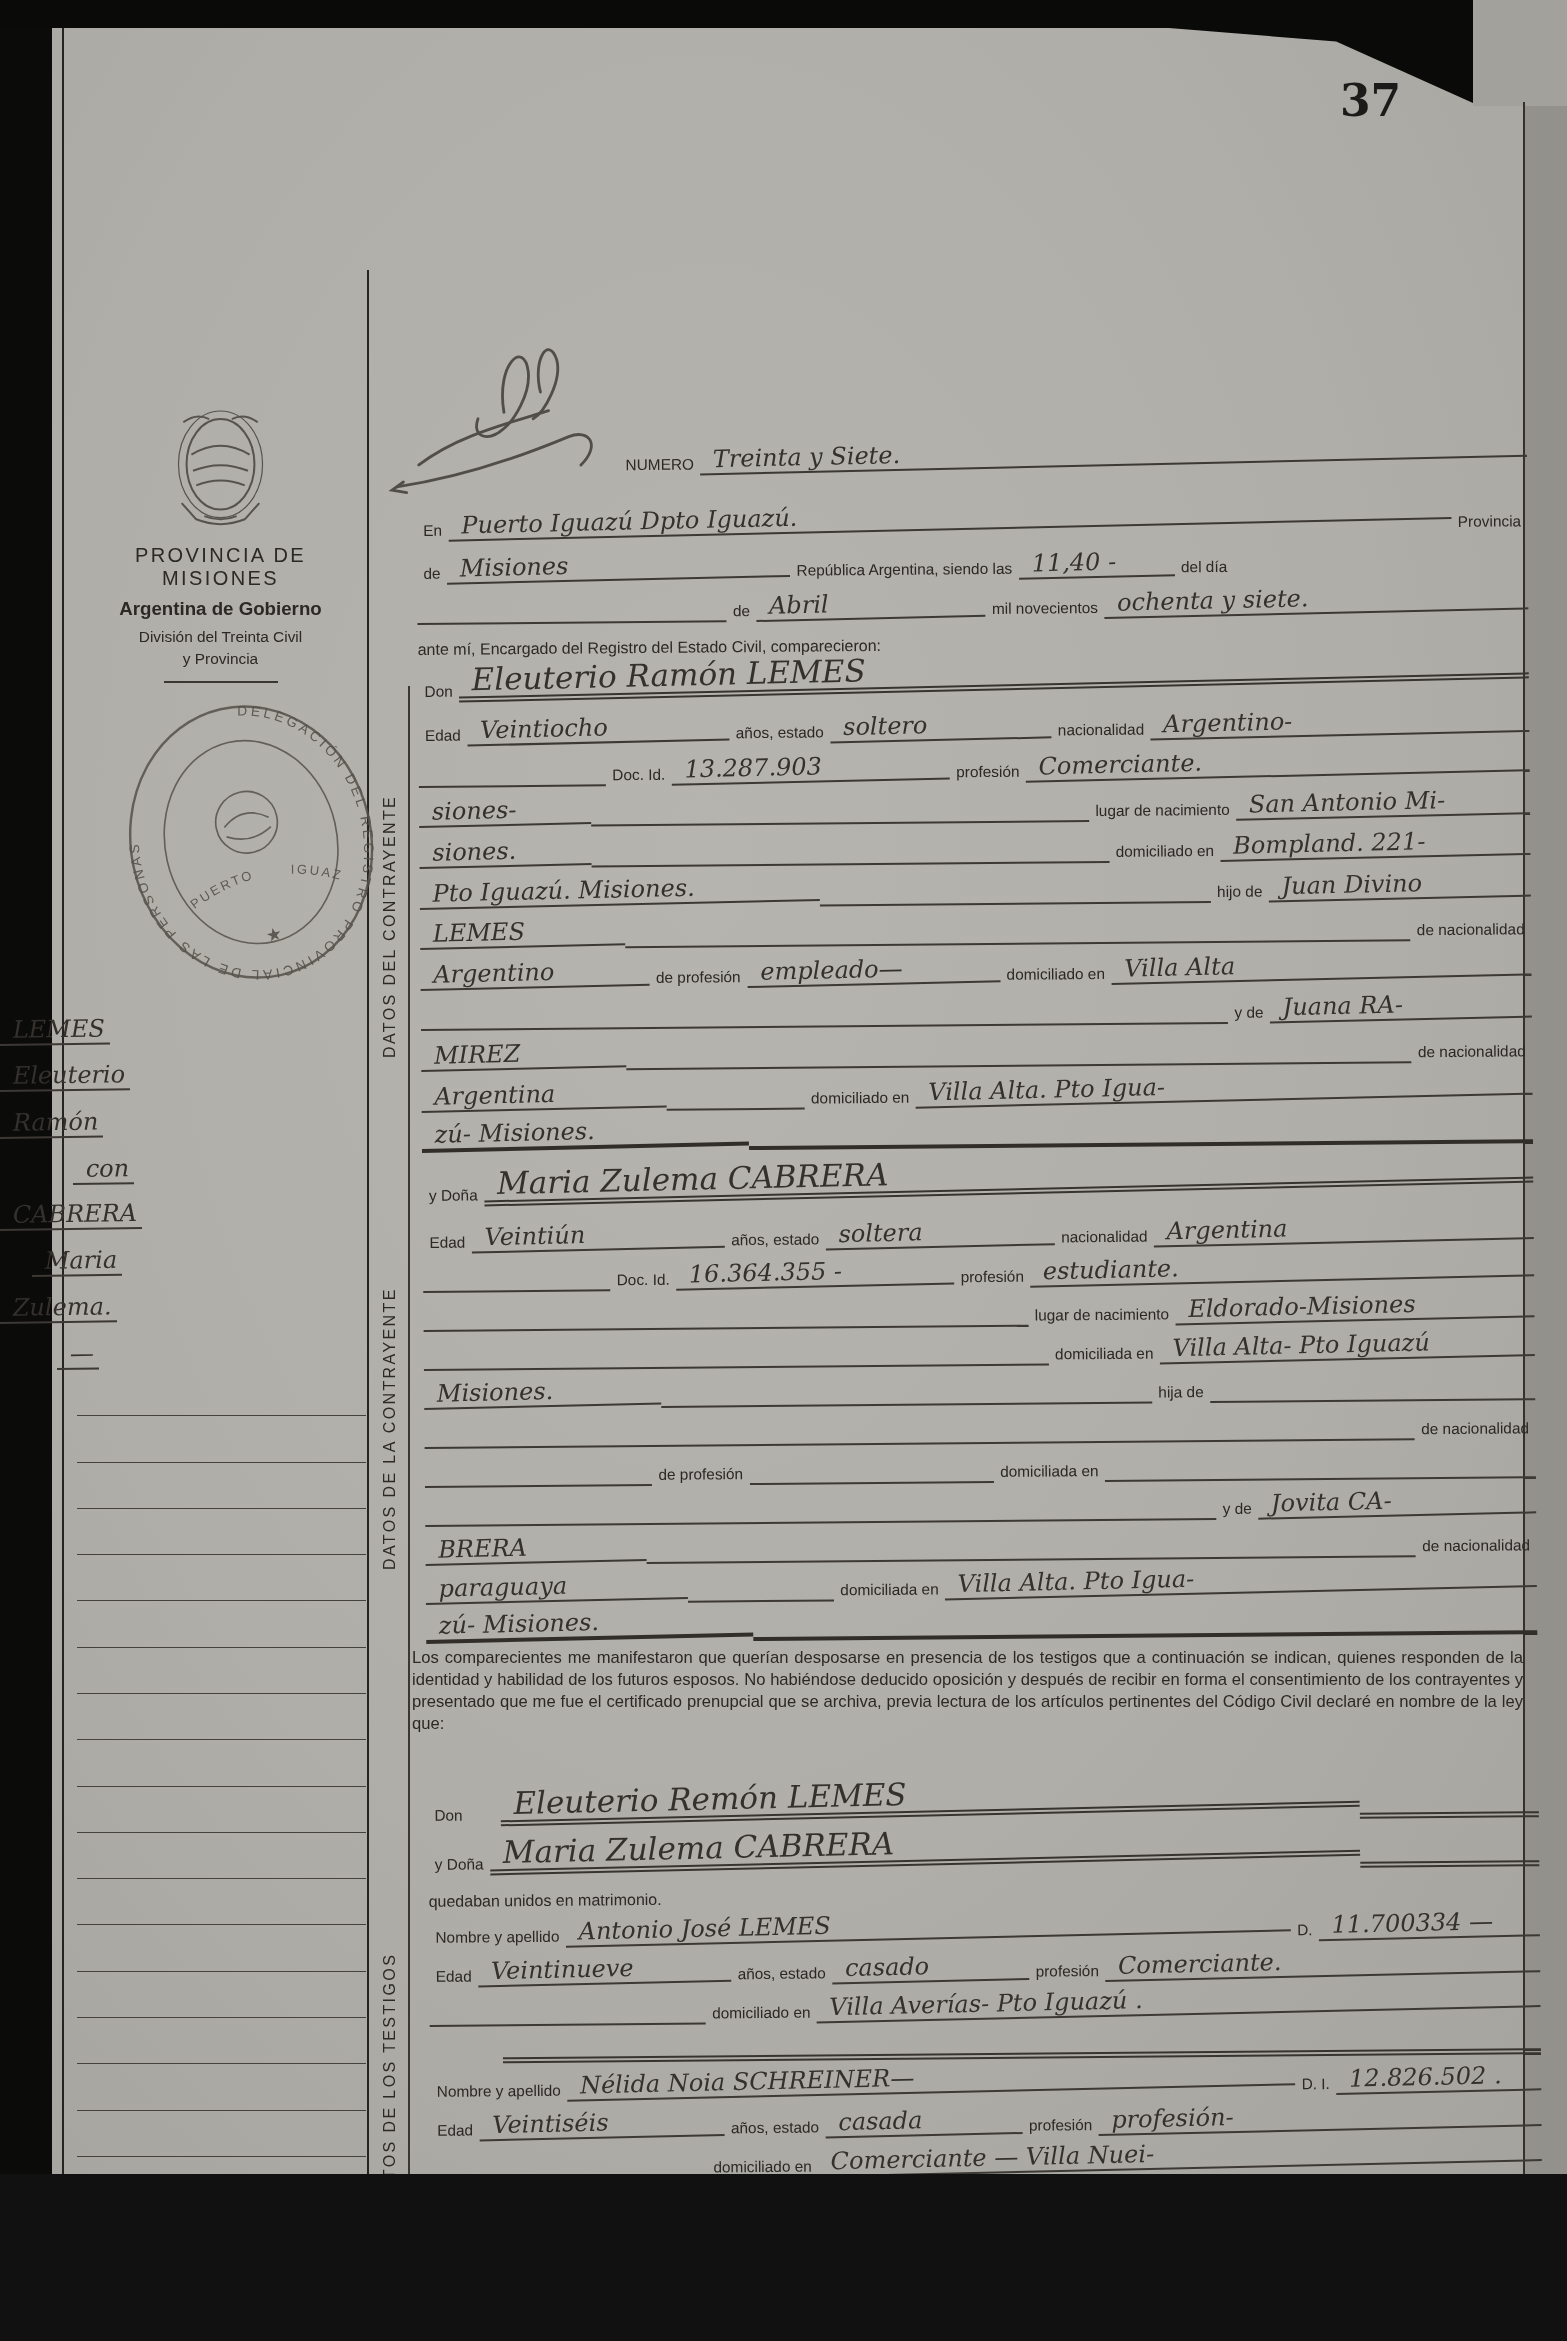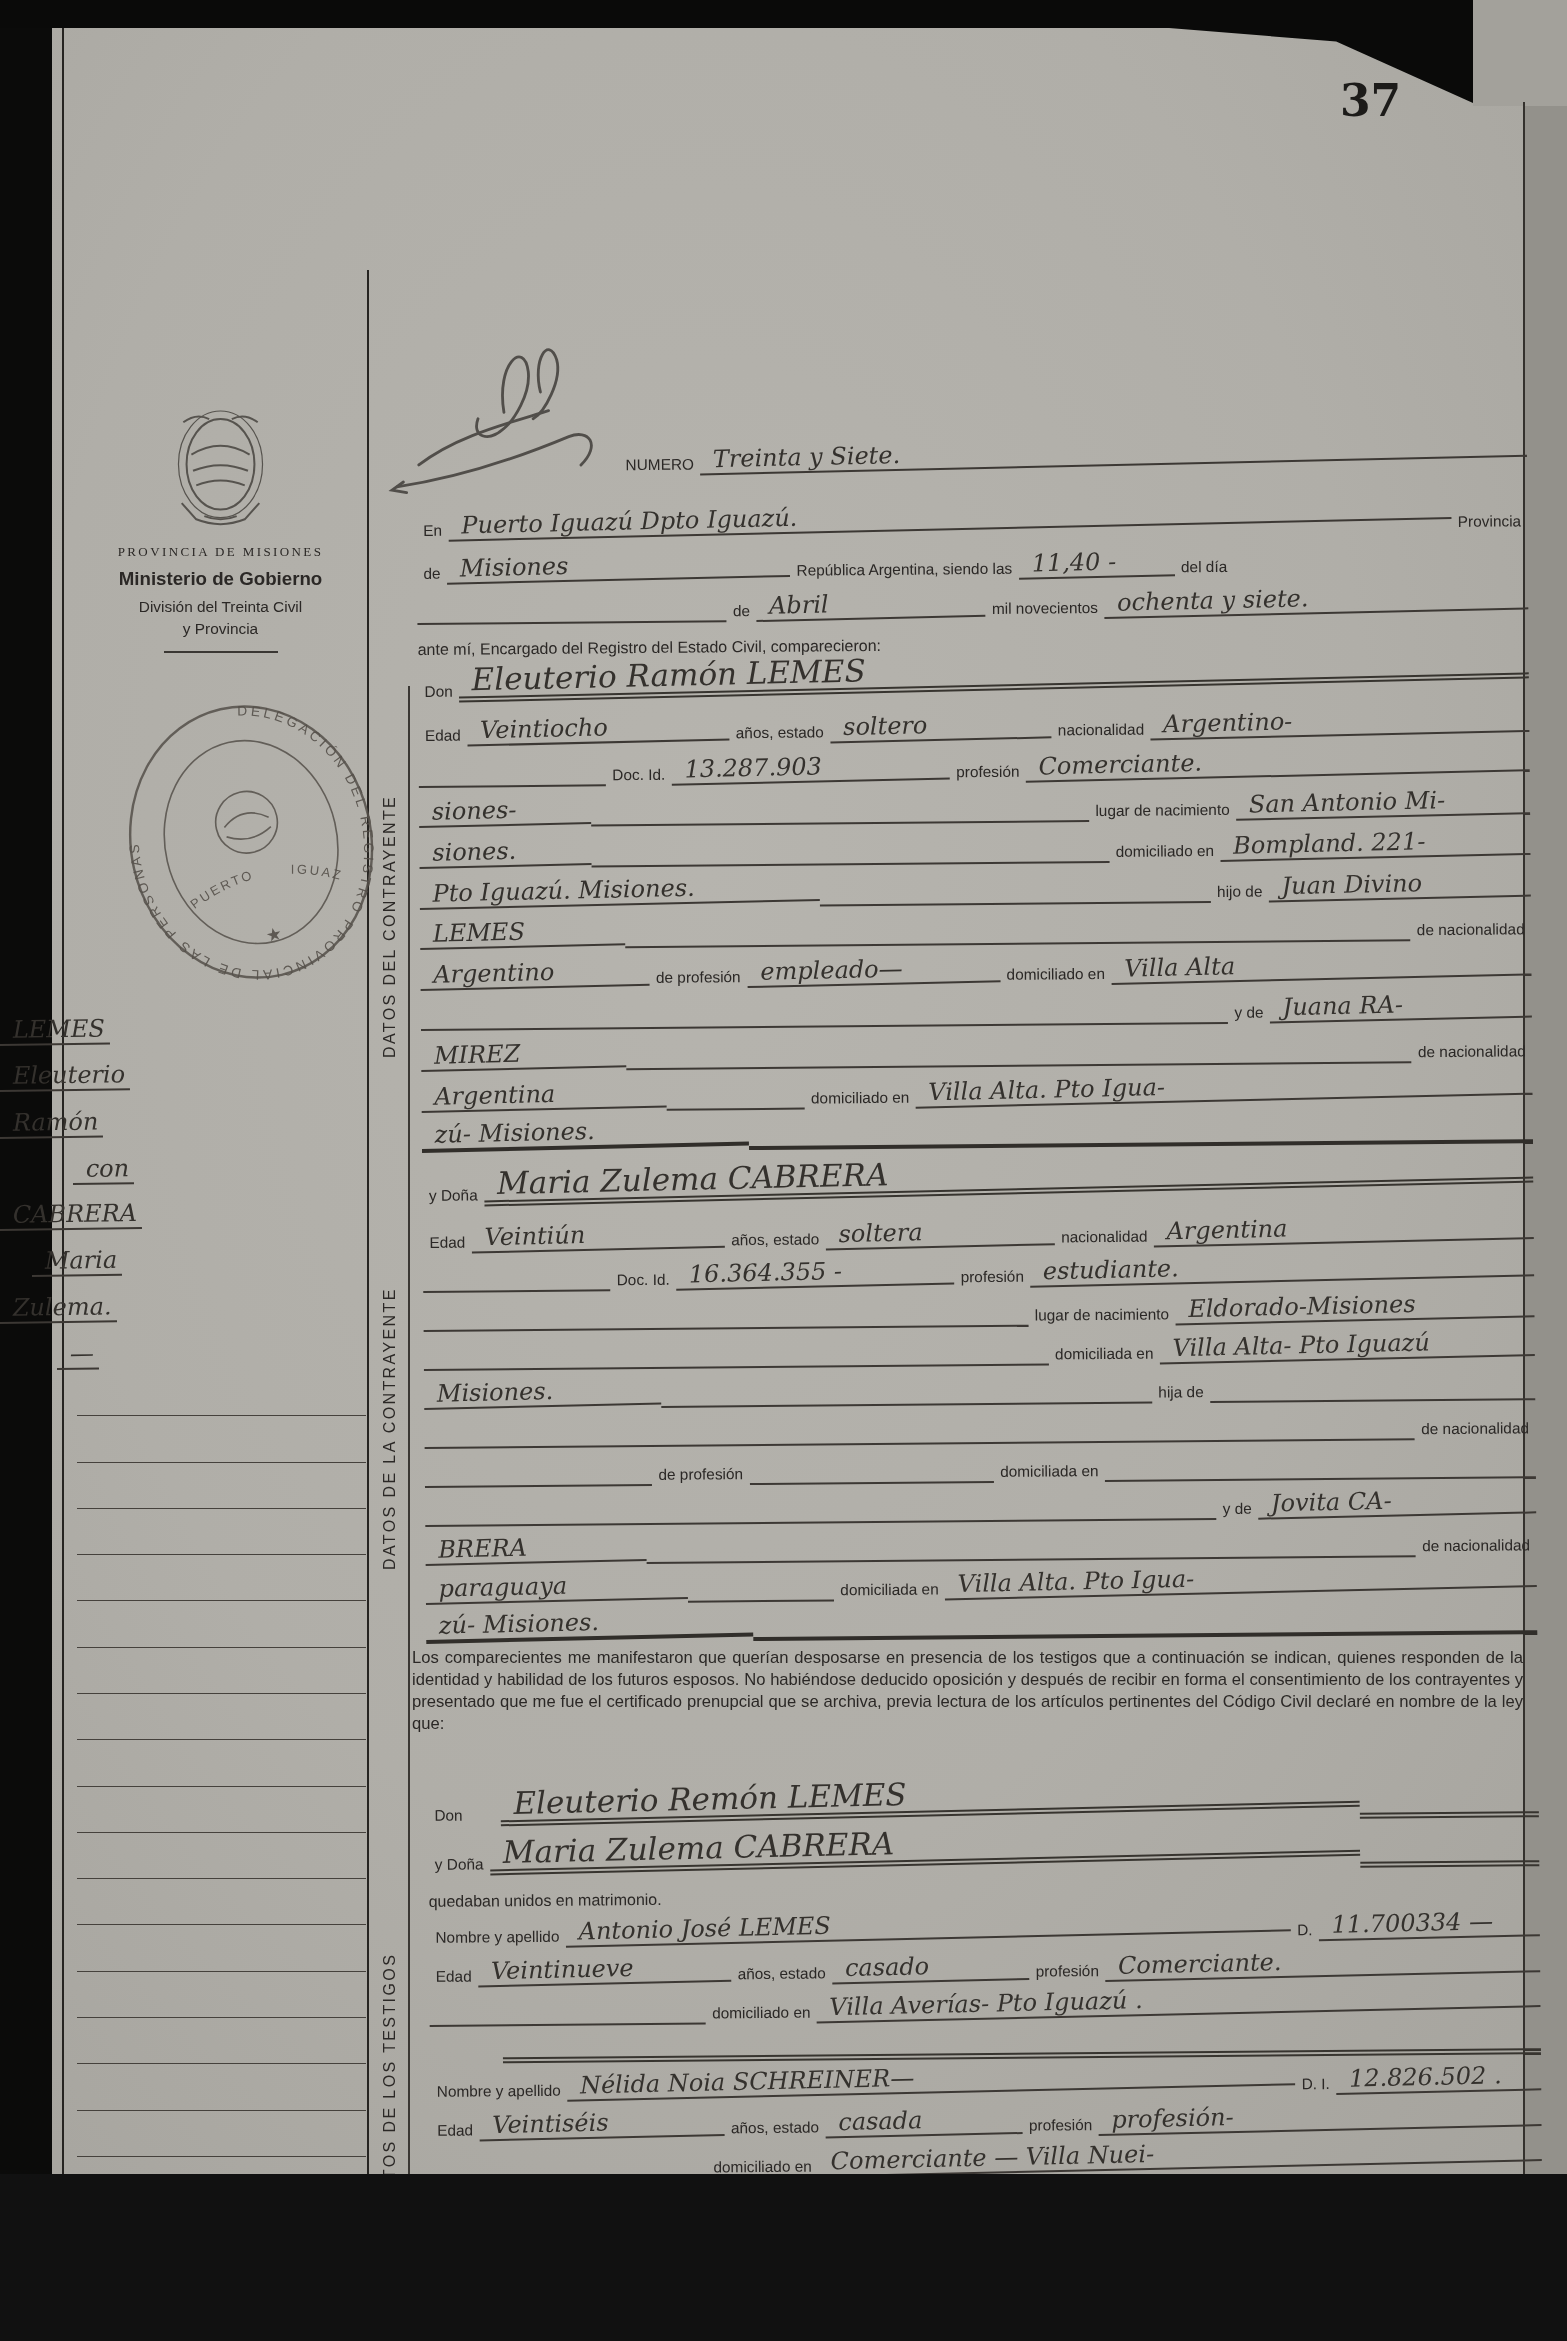--- a/index.html
+++ b/index.html
@@ -19,21 +19,21 @@
   .vline{position:absolute;background:#262421;}
   #vl-outer{left:62px;top:28px;width:2.4px;height:2248px;}
   #vl-margin{left:367px;top:270px;width:2.4px;height:2006px;}
   #vl-fields{left:408px;top:686px;width:1.6px;height:1571px;background:#3a3733;}
   #vl-pageedge{left:1523px;top:102px;width:2.4px;height:2173px;background:#34312d;}
 
   #page-number{position:absolute;left:1340px;top:75px;font:700 44px "DejaVu Serif",serif;color:#1c1b19;}
 
   
   #sidebar-head{position:absolute;left:75px;top:406px;width:291px;text-align:center;color:#2b2826;}
-  #sidebar-head .l1{font-size:13px;letter-spacing:2.4px;margin-bottom:8px;font-family:Liberation Serif, serif;}
+  #sidebar-head .l1{font-size:20px;letter-spacing:2.4px;margin-bottom:8px;}
   #sidebar-head .l2{font-size:18.7px;font-weight:700;margin-bottom:8px;}
   #sidebar-head .l3{font-size:15.4px;margin-bottom:4.9px;}
   #sidebar-head .rule{width:114px;border-top:2.4px solid #3a3733;margin:13px auto 0;}
 
   
   #redacto-box{position:absolute;left:410px;top:291px;width:148px;height:136px;border:2.4px solid #2c2a27;}
   #redacto-box .lbl{font-size:14px;letter-spacing:1.6px;color:#2b2826;padding:8px 0 0 11.4px;}
   #form-title{position:absolute;left:455px;top:339px;width:1064px;text-align:center;
     font-size:24px;font-weight:700;letter-spacing:3.2px;word-spacing:13px;color:#232120;}
 
@@ -92,21 +92,21 @@
         <path d="M24 60 Q60 38 96 60"></path>
         <path d="M26 80 Q60 66 94 80"></path>
         <path d="M30 98 Q60 86 90 98"></path>
         <path d="M14 20 Q30 8 46 16"></path>
         <path d="M106 20 Q90 8 74 16"></path>
         <path d="M12 120 L30 140 Q60 152 90 140 L108 120"></path>
         <path d="M40 136 Q60 144 80 136"></path>
       </g>
     </svg>
     <div class="l1">PROVINCIA DE MISIONES</div>
-    <div class="l2">Ministerio de Gobierno</div>
+    <div class="l2">Argentina de Gobierno</div>
     <div class="l3">División del Treinta Civil</div>
     <div class="l3">y Provincia</div>
     <div class="rule"></div>
   </div>
 
   <svg width="260" height="292" viewBox="0 0 320 360" style="left:122px;top:700px;transform:rotate(-13deg);">
     <defs>
       <path id="ringPath" d="M 160 332 A 138 158 0 1 1 160.01 332 Z" transform="rotate(180 160 175)"></path>
       <path id="innerArc" d="M 58 248 Q 160 192 262 248"></path>
     </defs>

